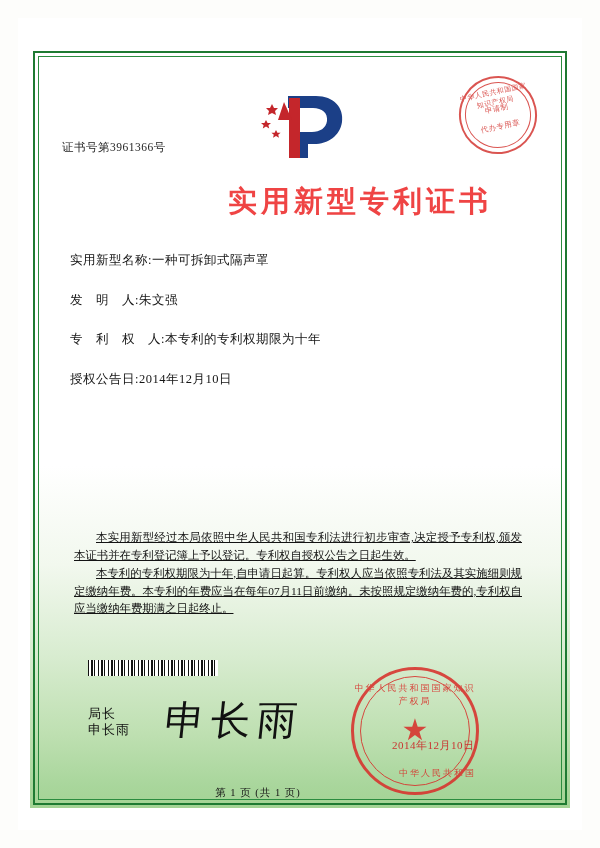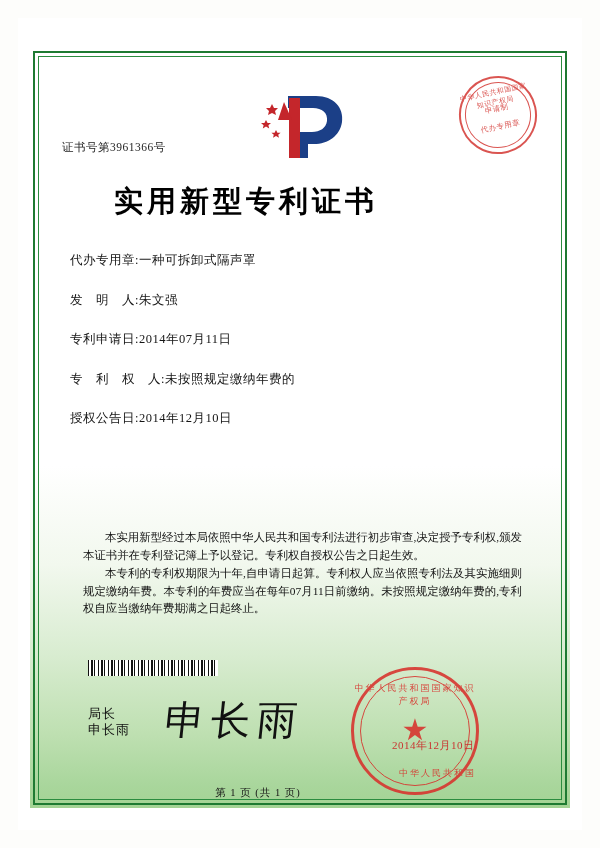--- a/index.html
+++ b/index.html
@@ -54,25 +54,25 @@
   }
   .logo{
     position:absolute;
     left:258px;top:86px;
     width:92px;height:78px;
   }
   .title{
     position:absolute;
     left:0;top:182px;
     width:492px;
-    text-align:center;
+    text-align:right;
     font-size:29px;
     font-weight:bold;
     letter-spacing:4px;
-    color:#000000;
+    color:#ef4444;
     font-family:"Liberation Serif", serif;
   }
 
   
   .seal-tr{
     position:absolute;
     left:459px;top:76px;
     width:74px;height:74px;
     border:2px solid #d2302c;
     border-radius:50%;
@@ -121,21 +121,21 @@
   
   .paras{
     position:absolute;
     left:70px;top:529px;
     width:452px;
     font-size:11.4px;
     line-height:17.5px;
     color:#131313;
     text-align:justify;
   }
-  .paras p{margin:0 0 1px 13px;text-indent:22px;}
+  .paras p{margin:0 0 1px 4px;text-indent:22px;text-decoration:underline;}
 
   
   .barcode{
     position:absolute;
     left:88px;top:660px;
     width:130px;height:16px;
     background:repeating-linear-gradient(to right,
       #111 0px,#111 1px,#fff 1px,#fff 3px,
       #111 3px,#111 5px,#fff 5px,#fff 6px,
       #111 6px,#111 7px,#fff 7px,#fff 10px);
@@ -225,34 +225,30 @@
     <div class="ring"></div>
     <div class="top-text">中华人民共和国国家知识产权局</div>
     <div class="c1">申请制</div>
     <div class="c2">代办专用章</div>
   </div>
 
   <div class="title">实用新型专利证书</div>
 
   <div class="fields">
     <div class="row">
-      <span class="lab">代办专用章:</span>
+      <span class="lab">实用新型名称:</span>
       <span class="val">一种可拆卸式隔声罩</span>
     </div>
     <div class="row">
       <span class="lab">发　明　人:</span>
       <span class="val">朱文强</span>
     </div>
     <div class="row">
-      <span class="lab">专利申请日:</span>
-      <span class="val">2014年07月11日</span>
-    </div>
-    <div class="row">
       <span class="lab">专　利　权　人:</span>
-      <span class="val">未按照规定缴纳年费的</span>
+      <span class="val">本专利的专利权期限为十年</span>
     </div>
     <div class="row">
       <span class="lab">授权公告日:</span>
       <span class="val">2014年12月10日</span>
     </div>
   </div>
 
   <div class="paras">
     <p>本实用新型经过本局依照中华人民共和国专利法进行初步审查,决定授予专利权,颁发本证书并在专利登记簿上予以登记。专利权自授权公告之日起生效。</p>
     <p>本专利的专利权期限为十年,自申请日起算。专利权人应当依照专利法及其实施细则规定缴纳年费。本专利的年费应当在每年07月11日前缴纳。未按照规定缴纳年费的,专利权自应当缴纳年费期满之日起终止。</p>

